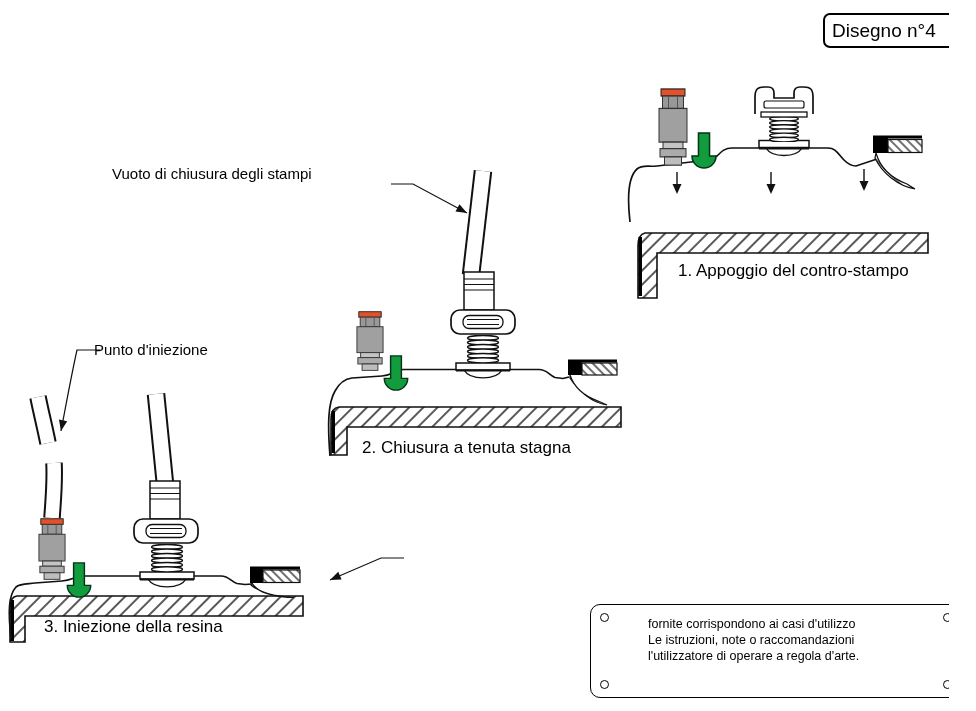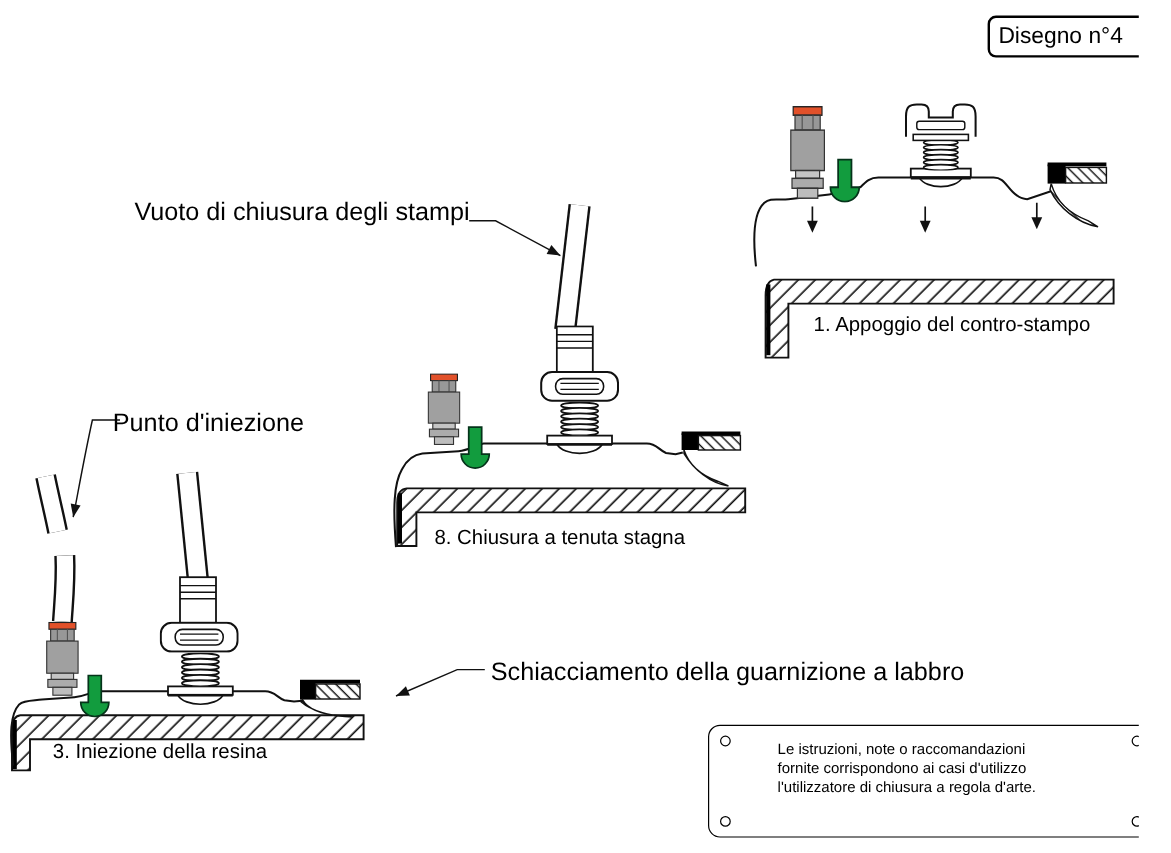--- a/index.html
+++ b/index.html
@@ -1,21 +1,21 @@
 <!DOCTYPE html>
 <html><head>
 <meta charset="utf-8">
 <style>
   html,body{margin:0;padding:0;background:#fff;}
   .canvas{position:relative;width:949px;height:711px;background:#fff;overflow:hidden;
           font-family:"Liberation Sans",sans-serif;color:#000;}
   svg{display:block;}
   .step{position:absolute;}
   .overlay{position:absolute;left:0;top:0;pointer-events:none;}
-  .label{position:absolute;font-size:21px;white-space:nowrap;}
+  .label{position:absolute;font-size:15px;white-space:nowrap;}
   .caption{position:absolute;font-size:17px;white-space:nowrap;}
   .disegno-box{position:absolute;left:823px;top:13px;width:146px;height:31px;
      border:2px solid #000;border-radius:7px;display:flex;align-items:center;
      padding-left:7px;font-size:19px;background:#fff;}
   .note-box{position:absolute;left:590px;top:604px;width:372px;height:92px;
      border:1.6px solid #000;border-radius:10px;background:#fff;}
   .note-text{position:absolute;left:57px;top:11px;font-size:12.5px;line-height:16px;}
   .rivet{position:absolute;width:7px;height:7px;border:1.1px solid #000;border-radius:50%;}
   .rivet.tl{left:9px;top:8px;} .rivet.tr{right:11px;top:8px;}
   .rivet.bl{left:9px;bottom:8px;} .rivet.br{right:11px;bottom:8px;}
@@ -171,31 +171,30 @@
   <svg class="overlay" width="976" height="711" viewBox="0 0 976 711">
     <g fill="none" stroke="#111" stroke-width="1.2">
       <path d="M391,184 H413 L467,213" marker-end="url(#arr)"></path>
       <path d="M100,350 H77 C71,377 66,405 61,431" marker-end="url(#arr)"></path>
       <path d="M404,558 H381 L330,580" marker-end="url(#arr)"></path>
     </g>
   </svg>
 
   <div class="label" style="left:112px;top:165px">Vuoto di chiusura degli stampi</div>
   <div class="label" style="left:94px;top:341px">Punto d'iniezione</div>
-  <div class="label" style="left:409px;top:549px">Schiacciamento della guarnizione a labbro</div>
 
   <div class="caption" style="left:678px;top:261px">1. Appoggio del contro-stampo</div>
-  <div class="caption" style="left:362px;top:438px">8. Chiusura a tenuta stagna</div>
+  <div class="caption" style="left:362px;top:438px">2. Chiusura a tenuta stagna</div>
   <div class="caption" style="left:44px;top:617px">3. Iniezione della resina</div>
 
   <div class="note-box">
     <div class="rivet tl"></div>
     <div class="rivet tr"></div>
     <div class="rivet bl"></div>
     <div class="rivet br"></div>
     <div class="note-text">
+      <div>fornite corrispondono ai casi d'utilizzo</div>
       <div>Le istruzioni, note o raccomandazioni</div>
-      <div>fornite corrispondono ai casi d'utilizzo</div>
-      <div>l'utilizzatore di chiusura a regola d'arte.</div>
+      <div>l'utilizzatore di operare a regola d'arte.</div>
     </div>
   </div>
 
 </div>
 
 </body></html>

